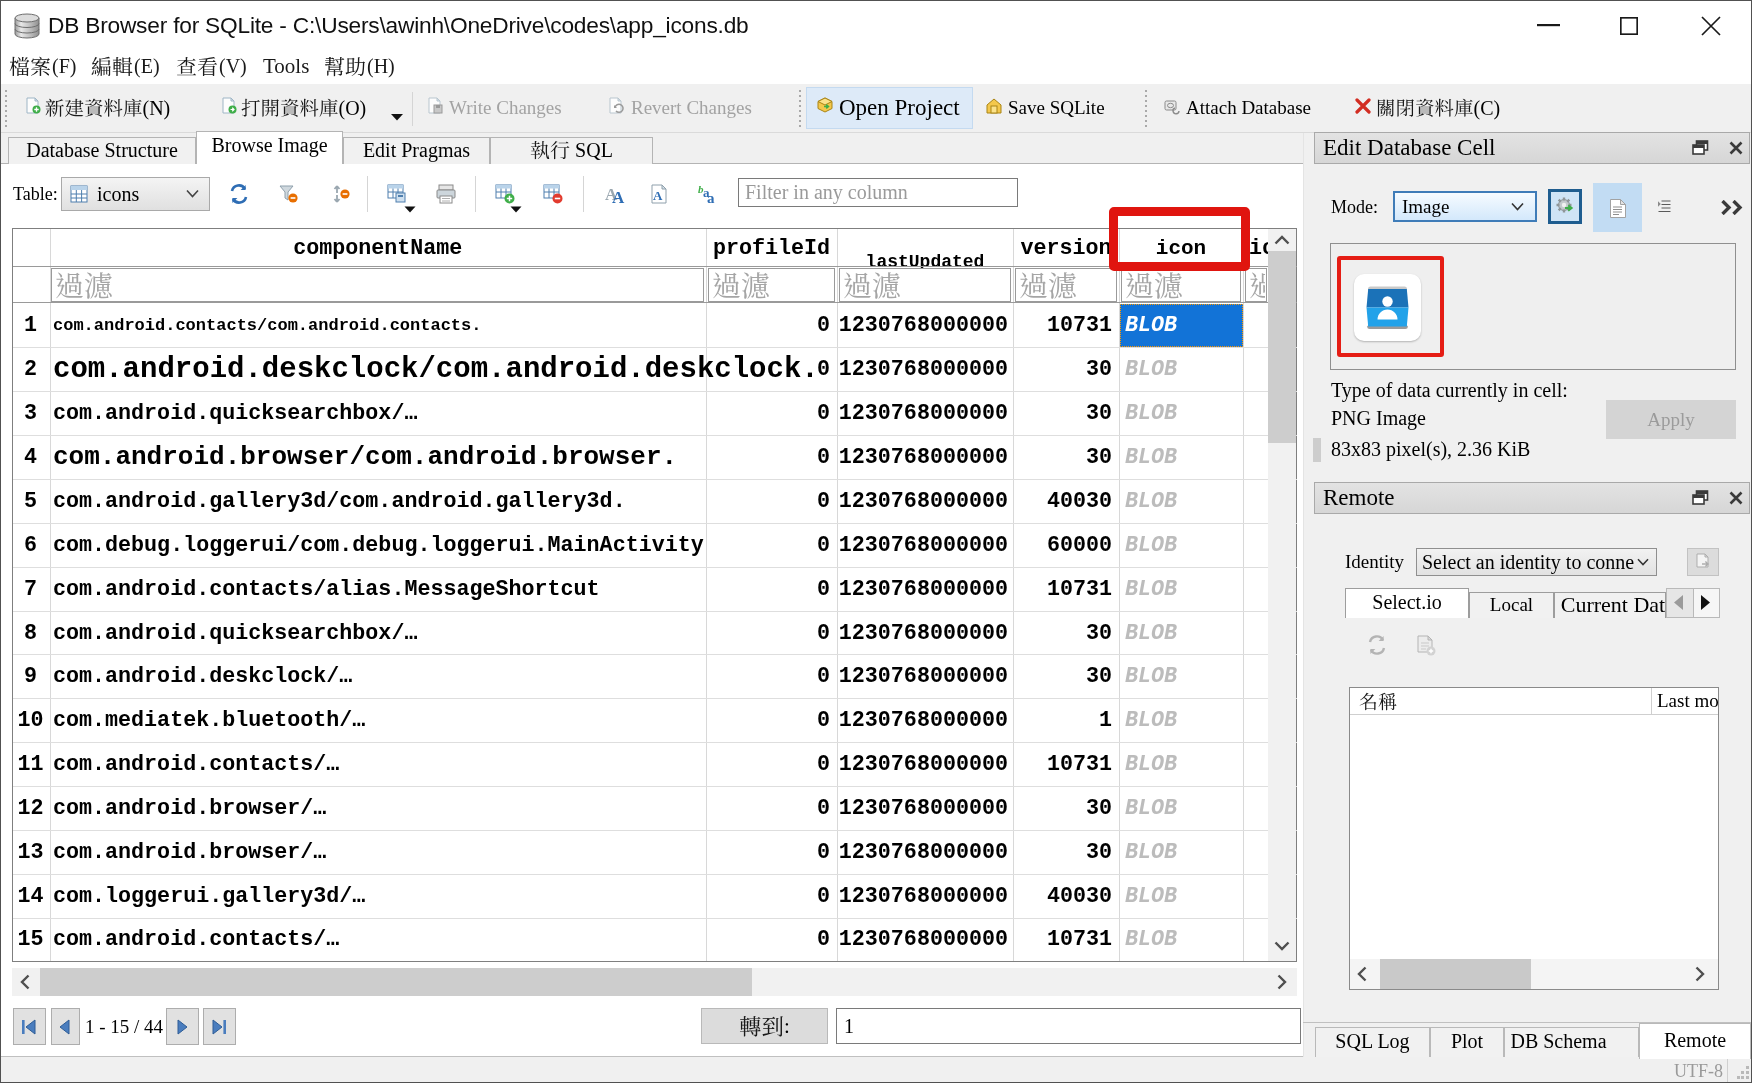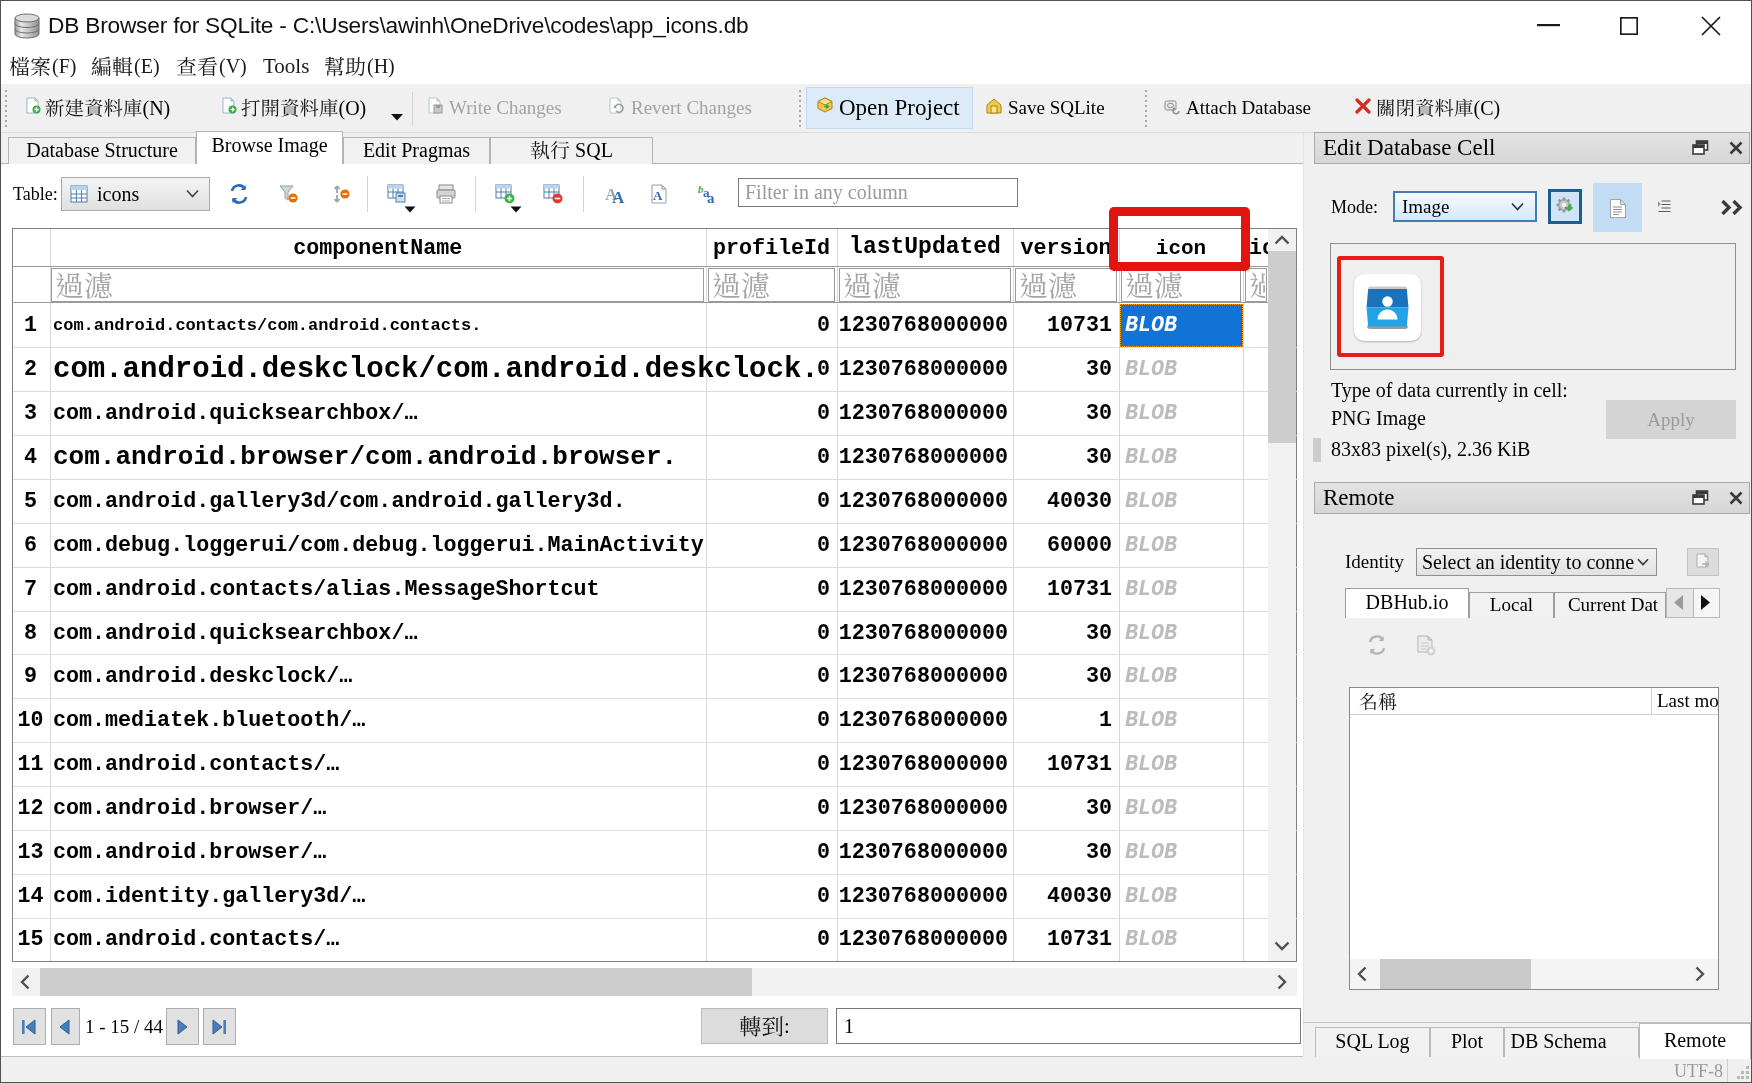--- a/index.html
+++ b/index.html
@@ -260,21 +260,21 @@
 <div class="a" style="left:12px;top:228px;width:1285px;height:734px;background:#fff;border:1px solid #7f7f7f"></div>
 <div class="a" style="left:49.5px;top:229px;width:1px;height:732px;background:#d8d8d8"></div>
 <div class="a" style="left:706.0px;top:229px;width:1px;height:732px;background:#d8d8d8"></div>
 <div class="a" style="left:837.0px;top:229px;width:1px;height:732px;background:#d8d8d8"></div>
 <div class="a" style="left:1013.0px;top:229px;width:1px;height:732px;background:#d8d8d8"></div>
 <div class="a" style="left:1119.0px;top:229px;width:1px;height:732px;background:#d8d8d8"></div>
 <div class="a" style="left:1243.0px;top:229px;width:1px;height:732px;background:#d8d8d8"></div>
 <div class="a" style="left:1268.0px;top:229px;width:1px;height:732px;background:#d8d8d8"></div>
 <div class="tc mon" style="left:49.5px;top:229px;width:656.5px;height:38px;font-size:21.7px;overflow:hidden">componentName</div>
 <div class="tc mon" style="left:706.0px;top:229px;width:131.0px;height:38px;font-size:21.7px;overflow:hidden">profileId</div>
-<div class="tc mon" style="left:837.0px;top:228px;width:176.0px;height:38px;font-size:23px;overflow:hidden">lastUpdated</div>
+<div class="tc mon" style="left:837.0px;top:243px;width:176.0px;height:38px;font-size:18px;overflow:hidden">lastUpdated</div>
 <div class="tc mon" style="left:1013.0px;top:229px;width:106.0px;height:38px;font-size:21.7px;overflow:hidden">version</div>
 <div class="tc mon" style="left:1119.0px;top:229px;width:124.0px;height:38px;font-size:21px;overflow:hidden">icon</div>
 <div class="t mon" style="left:1249.0px;top:229px;width:19.0px;height:38px;font-size:21.7px;overflow:hidden">ic</div>
 <div class="a" style="left:13px;top:266px;width:1284px;height:1px;background:#9a9a9a"></div>
 <div class="a" style="left:1109px;top:207px;width:141px;height:64px;border:9px solid #e0150f;border-radius:5px;z-index:6"></div>
 <div class="a" style="left:51px;top:268px;width:653px;height:34px;background:#fff;border:1px solid #9a9a9a"></div>
 <div class="t" style="left:55px;top:268px;height:34px;overflow:hidden;width:647px"><svg class="cj " width="58" height="29" viewBox="0 -880 2000 1000" fill="#a5a5a5">
       <use href="#g904E" x="0"></use>
       <use href="#g6FFE" x="1000"></use>
     </svg></div>
@@ -391,21 +391,21 @@
 <div class="t mon" style="left:1125px;top:786px;height:44px;font-size:21.7px;font-style:italic;color:#bcbcbc">BLOB</div>
 <div class="a" style="left:13px;top:874px;width:1284px;height:1px;background:#dedede"></div>
 <div class="tc mon" style="left:12px;top:830px;width:37px;height:44px;font-size:21.7px">13</div>
 <div class="t mon" style="left:53px;top:830px;height:44px;font-size:21.7px">com.android.browser/…</div>
 <div class="tr mon" style="left:706px;top:830px;width:124px;height:44px;font-size:21.7px">0</div>
 <div class="tr mon" style="left:837px;top:830px;width:171px;height:44px;font-size:21.7px">1230768000000</div>
 <div class="tr mon" style="left:1013px;top:830px;width:99px;height:44px;font-size:21.7px">30</div>
 <div class="t mon" style="left:1125px;top:830px;height:44px;font-size:21.7px;font-style:italic;color:#bcbcbc">BLOB</div>
 <div class="a" style="left:13px;top:918px;width:1284px;height:1px;background:#dedede"></div>
 <div class="tc mon" style="left:12px;top:874px;width:37px;height:44px;font-size:21.7px">14</div>
-<div class="t mon" style="left:53px;top:874px;height:44px;font-size:21.7px">com.identity.gallery3d/…</div>
+<div class="t mon" style="left:53px;top:874px;height:44px;font-size:21.7px">com.loggerui.gallery3d/…</div>
 <div class="tr mon" style="left:706px;top:874px;width:124px;height:44px;font-size:21.7px">0</div>
 <div class="tr mon" style="left:837px;top:874px;width:171px;height:44px;font-size:21.7px">1230768000000</div>
 <div class="tr mon" style="left:1013px;top:874px;width:99px;height:44px;font-size:21.7px">40030</div>
 <div class="t mon" style="left:1125px;top:874px;height:44px;font-size:21.7px;font-style:italic;color:#bcbcbc">BLOB</div>
 <div class="tc mon" style="left:12px;top:918px;width:37px;height:43px;font-size:21.7px">15</div>
 <div class="t mon" style="left:53px;top:918px;height:43px;font-size:21.7px">com.android.contacts/…</div>
 <div class="tr mon" style="left:706px;top:918px;width:124px;height:43px;font-size:21.7px">0</div>
 <div class="tr mon" style="left:837px;top:918px;width:171px;height:43px;font-size:21.7px">1230768000000</div>
 <div class="tr mon" style="left:1013px;top:918px;width:99px;height:43px;font-size:21.7px">10731</div>
 <div class="t mon" style="left:1125px;top:918px;height:43px;font-size:21.7px;font-style:italic;color:#bcbcbc">BLOB</div>
@@ -534,25 +534,25 @@
     <path d="M1 1.2l5 5.4 5-5.4" fill="none" stroke="#333" stroke-width="1.5"></path>
   </svg>
 <div class="a" style="left:1687px;top:548px;width:32px;height:28px;background:#dcdcdc;border:1px solid #c2c2c2"></div>
 <svg class="a" style="left:1694px;top:553px" width="18" height="18" viewBox="0 0 18 18">
 <path d="M3 1h8l3 3v10H3z" fill="#f4f4f4" stroke="#adadad"></path>
     <path d="M11 1l3 3h-3z" fill="#dcdcdc" stroke="#adadad"></path>
 <path d="M8 11h6M11.4 8.6L14 11l-2.6 2.4" stroke="#adadad" stroke-width="1.4" fill="none"></path>
   </svg>
 <div class="a" style="left:1345px;top:617px;width:375px;height:1px;background:#9d9d9d"></div>
 <div class="a" style="left:1345px;top:588px;width:124px;height:30px;background:#fff;border:1px solid #9d9d9d;border-bottom:none;z-index:3"></div>
-<div class="tc ser" style="left:1345px;top:588px;width:124px;height:28px;font-size:20px;z-index:4">DBHub.io</div>
+<div class="tc ser" style="left:1345px;top:588px;width:124px;height:28px;font-size:20px;z-index:4">Select.io</div>
 <div class="a" style="left:1469px;top:592px;width:85px;height:26px;background:#f1f1f1;border:1px solid #9d9d9d;border-bottom:none"></div>
 <div class="tc ser" style="left:1469px;top:592px;width:85px;height:25px;font-size:19px">Local</div>
 <div class="a" style="left:1554px;top:592px;width:112px;height:26px;background:#f1f1f1;border:1px solid #9d9d9d;border-bottom:none"></div>
-<div class="tc ser" style="left:1554px;top:592px;width:118px;height:25px;font-size:19px;overflow:hidden">Current Dat</div>
+<div class="tc ser" style="left:1554px;top:592px;width:118px;height:25px;font-size:22px;overflow:hidden">Current Dat</div>
 <div class="a" style="left:1666px;top:588px;width:54px;height:30px;background:#e6e6e6;border:1px solid #b9b9b9"></div>
 <div class="a" style="left:1693px;top:588px;width:27px;height:30px;background:#f6f6f6;border:1px solid #b9b9b9"></div>
 <svg class="a" style="left:1672px;top:594px" width="12" height="17" viewBox="0 0 12 17">
     <path d="M11 1L2 8.5l9 7.5z" fill="#9a9a9a"></path>
   </svg>
 <svg class="a" style="left:1700px;top:594px" width="12" height="17" viewBox="0 0 12 17">
     <path d="M1 1l9 7.5L1 16z" fill="#111"></path>
   </svg>
 <svg class="a" style="left:1366px;top:634px" width="22" height="22" viewBox="0 0 22 22">
 <path d="M4 8a7 7 0 0 1 13-2M18 14a7 7 0 0 1-13 2" fill="none" stroke="#b4b4b4" stroke-width="2.4"></path>

